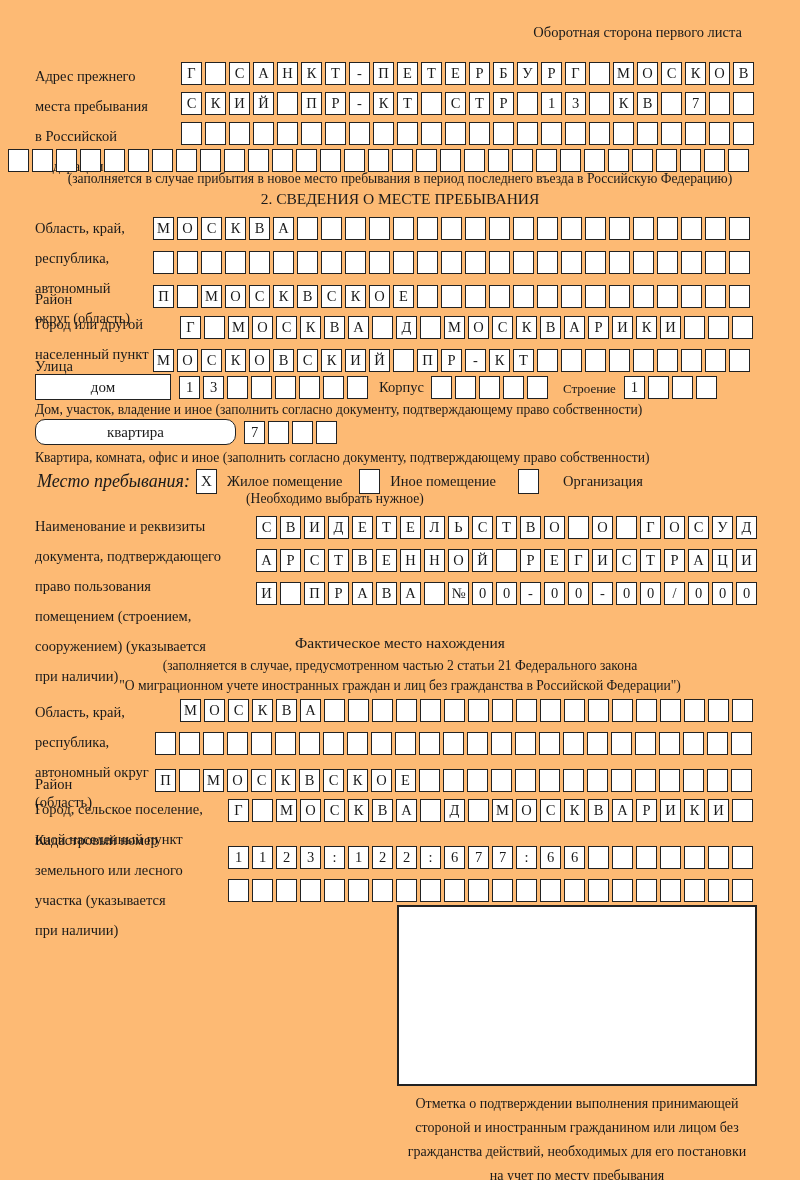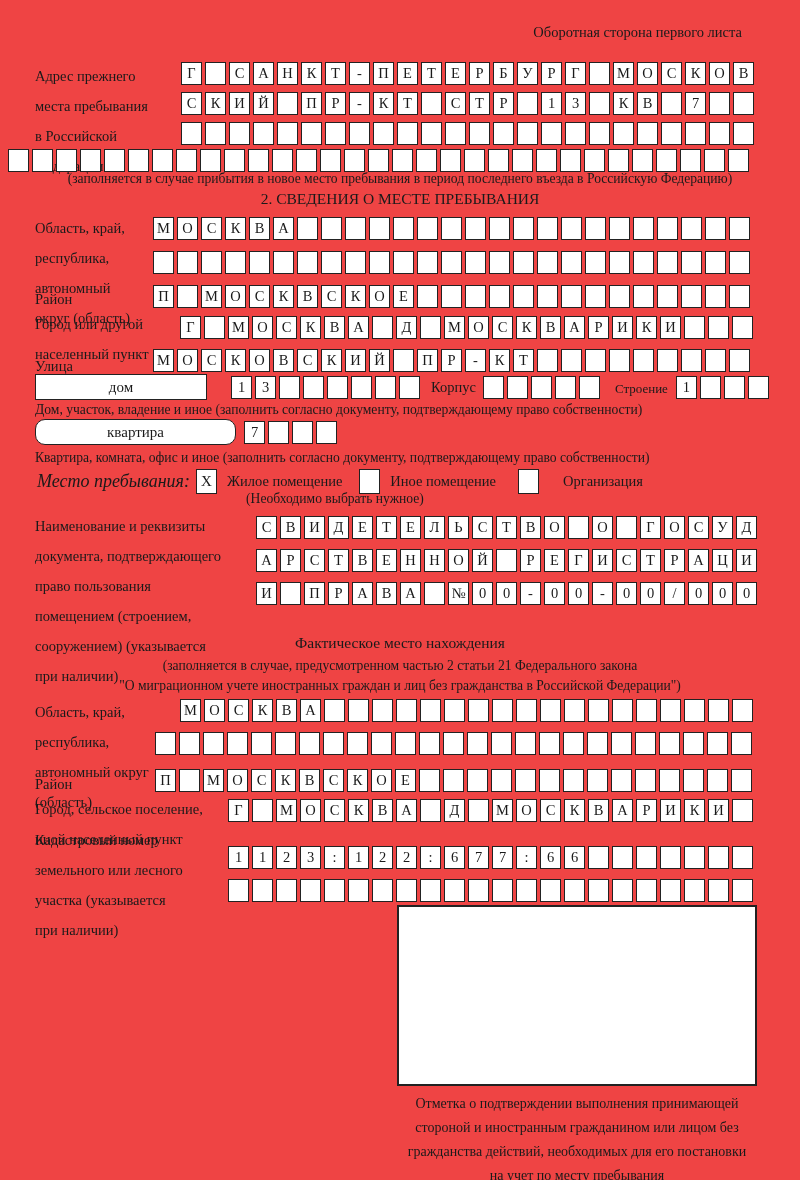--- a/index.html
+++ b/index.html
@@ -1,16 +1,16 @@
 <!DOCTYPE html>
 <html><head>
 <meta charset="utf-8">
 <style>
   html,body{margin:0;padding:0;background:#fff;}
-  .page{position:relative;width:800px;height:1180px;background:#ef4444;overflow:hidden;
+  .page{position:relative;width:800px;height:1180px;background:#fdba74;overflow:hidden;
         font-family:"Liberation Serif","DejaVu Serif",serif;color:#1a1a1a;}
   .abs{position:absolute;}
   .cells{display:flex;gap:3px;}
   .cell{flex:0 0 auto;width:21px;height:23px;box-sizing:border-box;border:1.6px solid #222;
         display:flex;align-items:center;justify-content:center;font-size:14.5px;background:#fff;}
   .lbl{font-size:14.5px;line-height:30px;white-space:pre-line;}
   .cap{font-size:13.6px;white-space:pre-line;}
   .title{font-weight:normal;font-size:15.5px;text-align:center;width:100%;}
   .centered{text-align:center;width:100%;}
   .wbox{box-sizing:border-box;border:1.6px solid #222;display:flex;align-items:center;
@@ -286,21 +286,21 @@
       <span class="cell"></span>
       <span class="cell"></span>
       <span class="cell"></span>
       <span class="cell"></span>
       <span class="cell"></span>
       <span class="cell"></span>
       <span class="cell"></span>
     </div>
 
   <div class="abs inline" style="top:374px;left:35px;">
-    <div class="wbox" style="width:172px;height:26px;margin-right:24px;">дом</div>
+    <div class="wbox" style="width:136px;height:26px;margin-right:8px;">дом</div>
     <div class="cells">
         <span class="cell">1</span>
         <span class="cell">3</span>
         <span class="cell"></span>
         <span class="cell"></span>
         <span class="cell"></span>
         <span class="cell"></span>
         <span class="cell"></span>
         <span class="cell"></span>
       </div>

